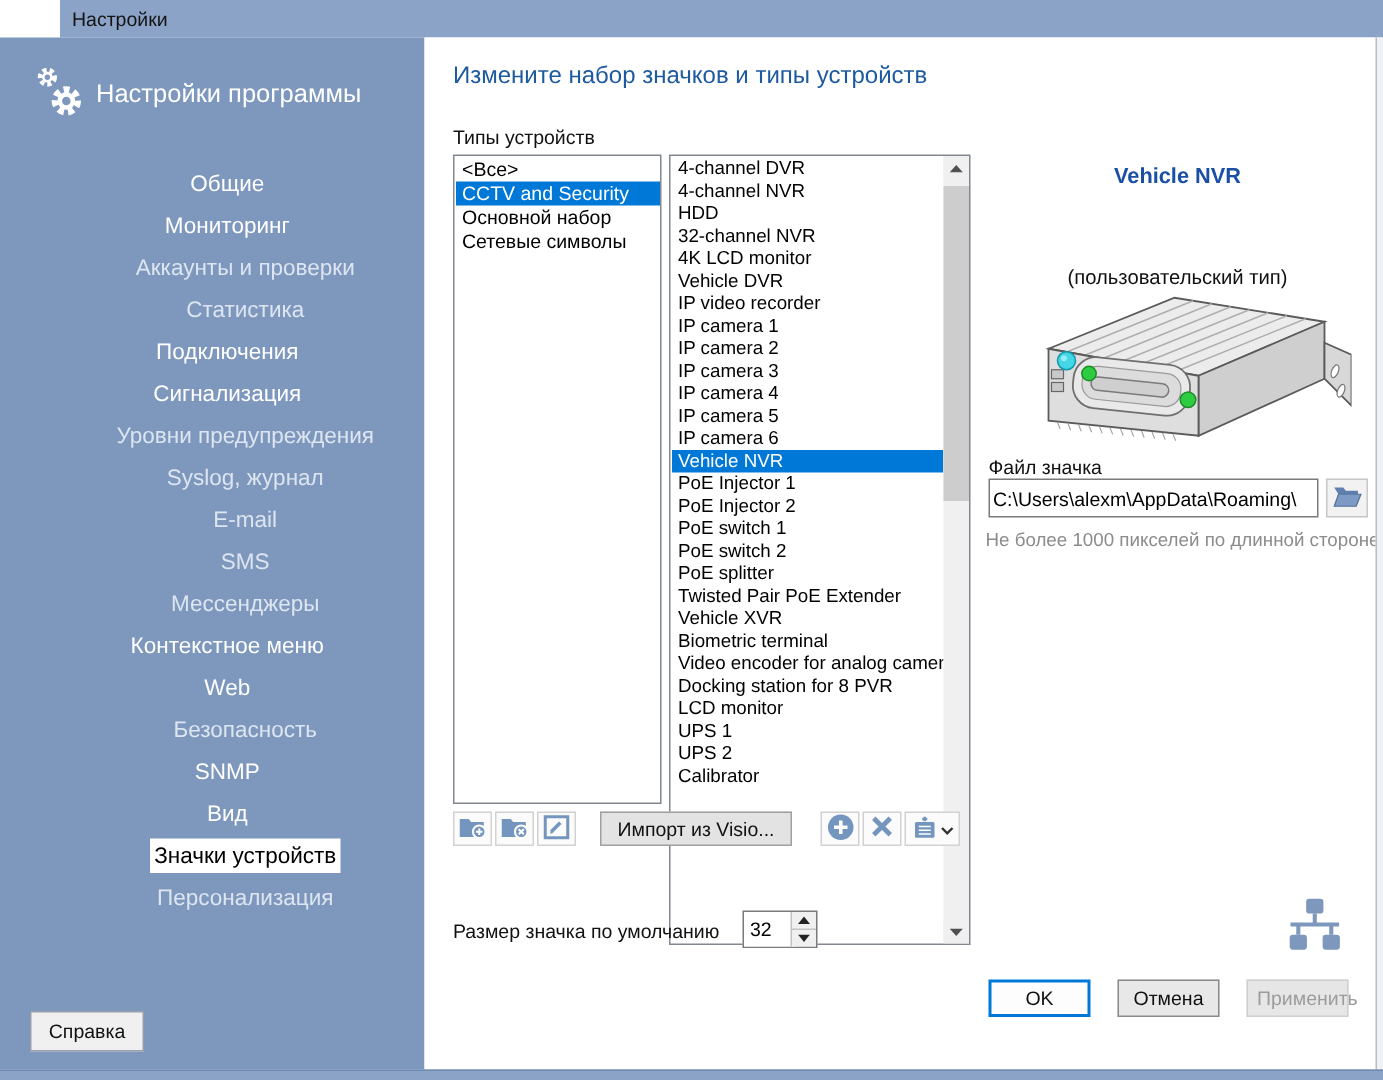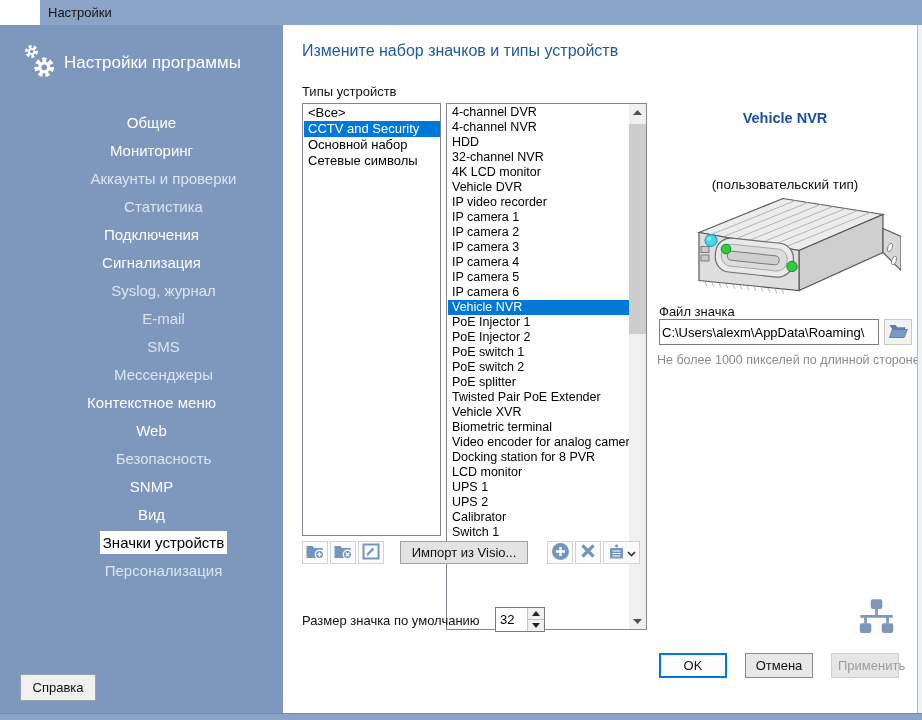--- a/index.html
+++ b/index.html
@@ -95,20 +95,21 @@
       </svg>
     </div>
     <div class="sb-header-title">Настройки программы</div>
     <div class="nav">
         <div class="nav-item"><span>Общие</span></div>
         <div class="nav-item"><span>Мониторинг</span></div>
         <div class="nav-item lvl1"><span>Аккаунты и проверки</span></div>
         <div class="nav-item lvl1"><span>Статистика</span></div>
         <div class="nav-item"><span>Подключения</span></div>
         <div class="nav-item"><span>Сигнализация</span></div>
+        <div class="nav-item lvl1"><span>Уровни предупреждения</span></div>
         <div class="nav-item lvl1"><span>Syslog, журнал</span></div>
         <div class="nav-item lvl1"><span>E-mail</span></div>
         <div class="nav-item lvl1"><span>SMS</span></div>
         <div class="nav-item lvl1"><span>Мессенджеры</span></div>
         <div class="nav-item"><span>Контекстное меню</span></div>
         <div class="nav-item"><span>Web</span></div>
         <div class="nav-item lvl1"><span>Безопасность</span></div>
         <div class="nav-item"><span>SNMP</span></div>
         <div class="nav-item"><span>Вид</span></div>
         <div class="nav-item lvl1"><span class="sel">Значки устройств</span></div>
@@ -153,21 +154,20 @@
           <div class="lb-row">PoE splitter</div>
           <div class="lb-row">Twisted Pair PoE Extender</div>
           <div class="lb-row">Vehicle XVR</div>
           <div class="lb-row">Biometric terminal</div>
           <div class="lb-row">Video encoder for analog camera</div>
           <div class="lb-row">Docking station for 8 PVR</div>
           <div class="lb-row">LCD monitor</div>
           <div class="lb-row">UPS 1</div>
           <div class="lb-row">UPS 2</div>
           <div class="lb-row">Calibrator</div>
-          <div class="lb-row">Switch 1</div>
         </div>
       <div class="scrollbar">
         <div class="sb-btn sb-up">
           <svg width="9" height="5" viewBox="0 0 9 5">
               <polygon points="4.5,0 9,5 0,5" fill="#505050"></polygon>
             </svg>
         </div>
         <div class="sb-thumb"></div>
         <div class="sb-btn sb-down">
           <svg width="9" height="5" viewBox="0 0 9 5">

